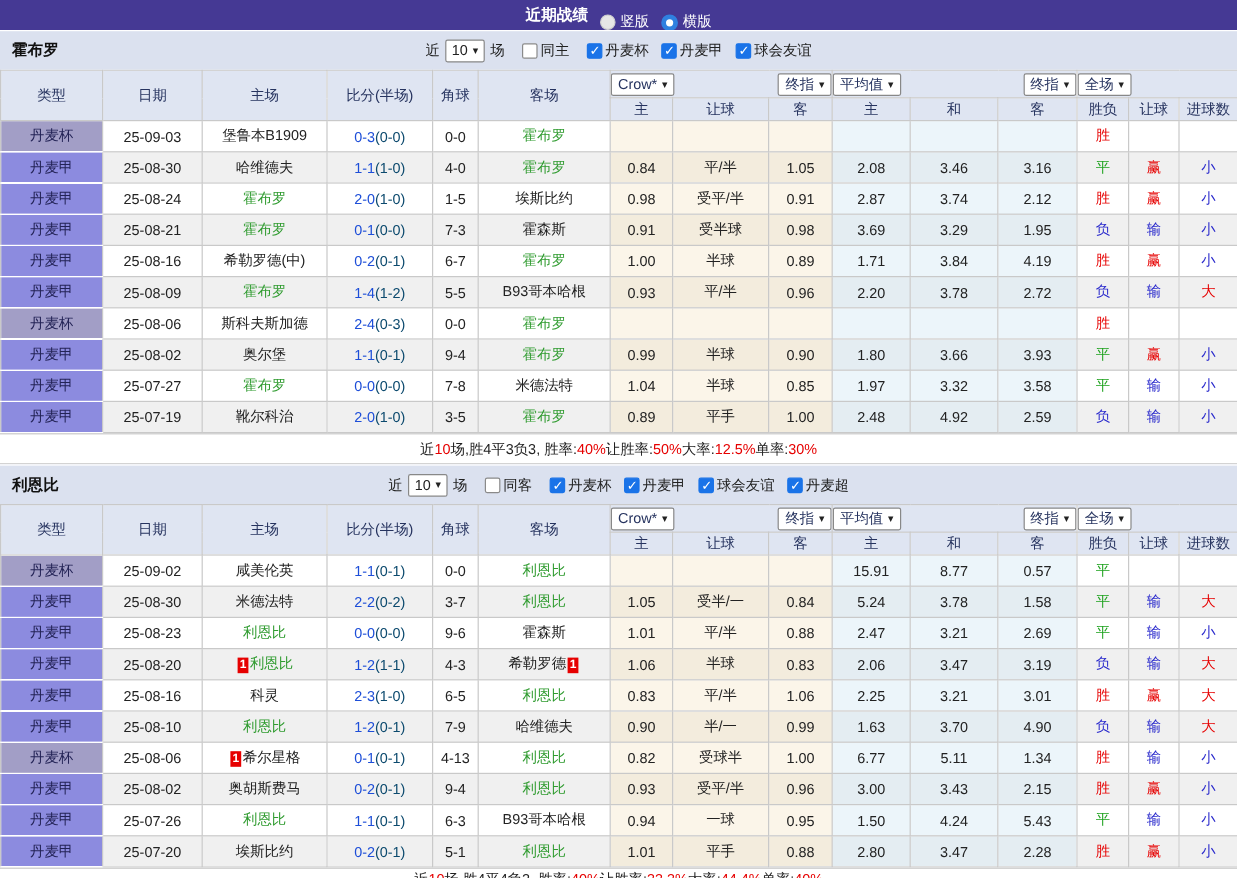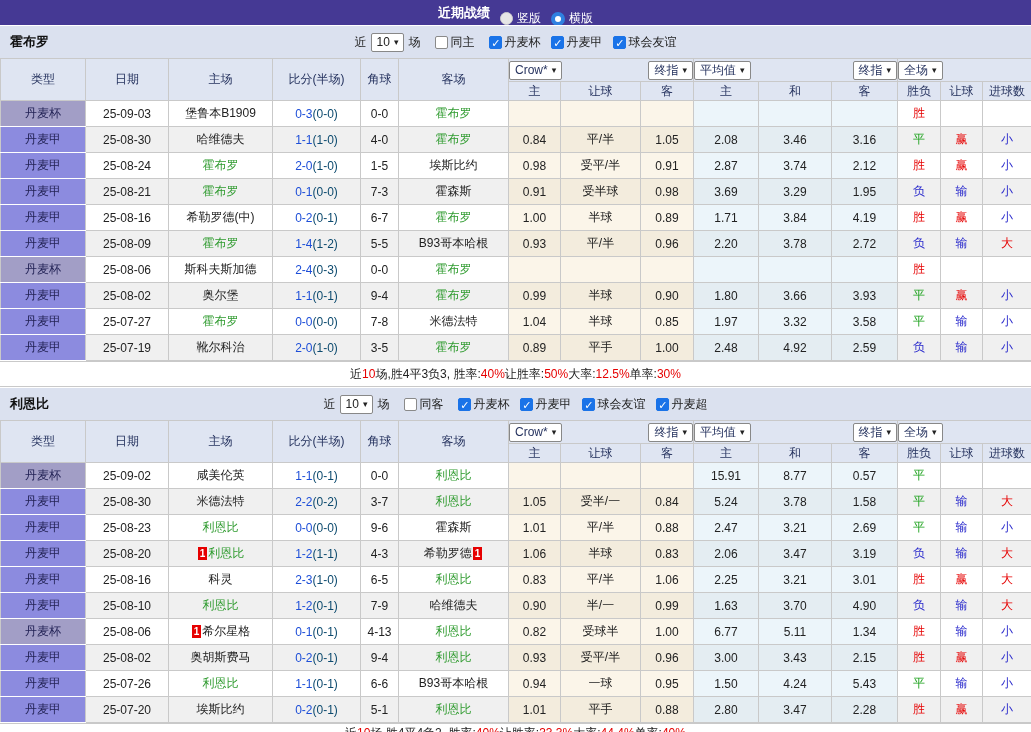--- a/index.html
+++ b/index.html
@@ -586,21 +586,21 @@
             <td class="avg">2.15</td>
             <td class="res"><span class="c-red">胜</span></td>
             <td class="res"><span class="c-red">赢</span></td>
             <td class="res"><span class="c-blue">小</span></td>
           </tr>
           <tr>
             <td class="type lg">丹麦甲</td>
             <td>25-07-26</td>
             <td><span class="green">利恩比</span></td>
             <td><span class="sc-main">1-1</span><span class="sc-half">(0-1)</span></td>
-            <td>6-6</td>
+            <td>6-3</td>
             <td><span>B93哥本哈根</span></td>
             <td class="crow">0.94</td>
             <td class="crow">一球</td>
             <td class="crow">0.95</td>
             <td class="avg">1.50</td>
             <td class="avg">4.24</td>
             <td class="avg">5.43</td>
             <td class="res"><span class="c-green">平</span></td>
             <td class="res"><span class="c-blue">输</span></td>
             <td class="res"><span class="c-blue">小</span></td>

